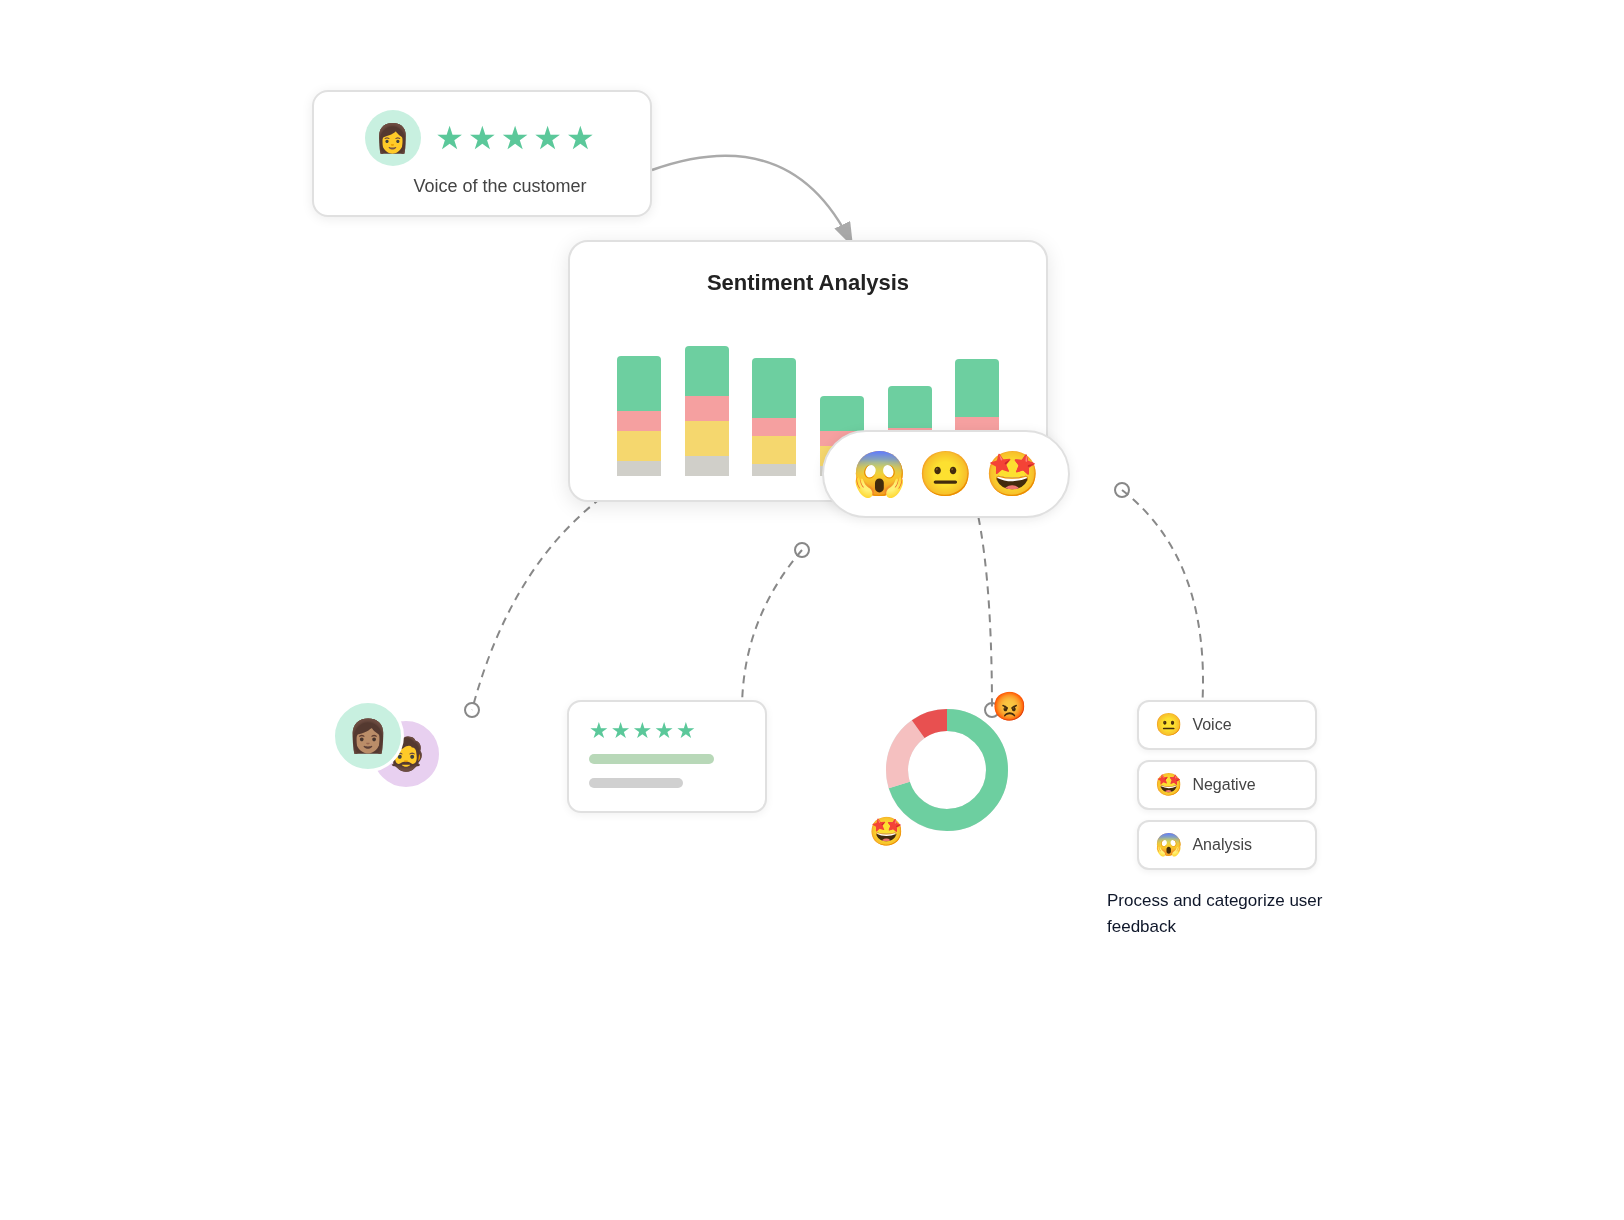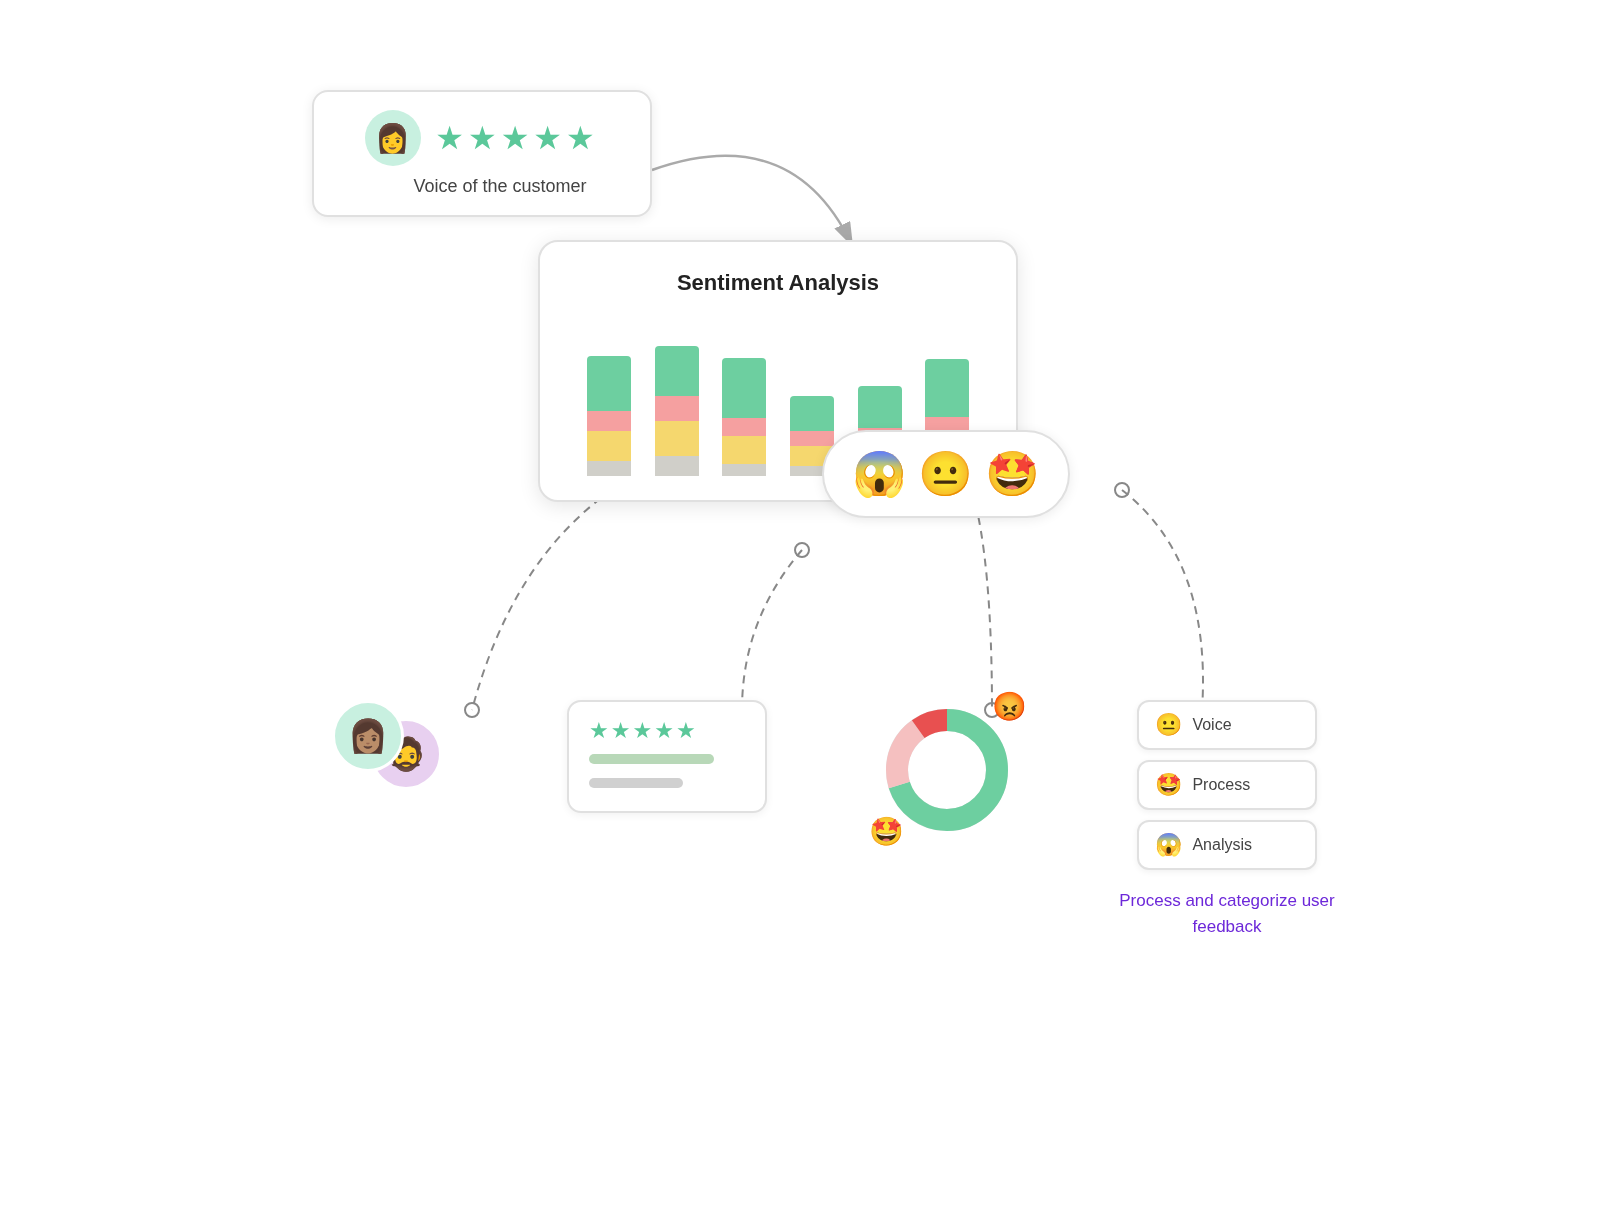--- a/index.html
+++ b/index.html
@@ -71,21 +71,21 @@
       font-size: 18px;
       color: #444;
       text-align: center;
       margin-left: 36px;
     }
 
     
     .sentiment-card {
       position: absolute;
       top: 180px;
-      left: 276px;
+      left: 306px;
       background: #fff;
       border: 2px solid #e0e0e0;
       border-radius: 20px;
       padding: 28px 32px 24px;
       box-shadow: 0 4px 20px rgba(0,0,0,0.1);
       width: 480px;
     }
     .sentiment-title {
       text-align: center;
       font-size: 22px;
@@ -259,22 +259,22 @@
     .connector-svg {
       position: absolute;
       top: 0; left: 0;
       width: 100%;
       height: 100%;
       pointer-events: none;
     }
 
     .process-text {
       font-size: 17px;
-      color: #6d28d9;
-      text-align: center;
+      color: #0f172a;
+      text-align: left;
       line-height: 1.5;
     }
   </style>
 </head>
 <body>
 
 <div class="main-container">
   <div class="diagram-area">
 
     <svg class="connector-svg" viewBox="0 0 1100 1100">
@@ -415,21 +415,21 @@
       </div>
 
       <div class="feature-item" style="width:240px">
         <div class="legend-container">
           <div class="legend-item">
             <span class="legend-emoji">😐</span>
             <span>Voice</span>
           </div>
           <div class="legend-item">
             <span class="legend-emoji">🤩</span>
-            <span>Process</span>
+            <span>Negative</span>
           </div>
           <div class="legend-item">
             <span class="legend-emoji">😱</span>
             <span>Analysis</span>
           </div>
         </div>
         <div class="process-text">Process and categorize user feedback</div>
       </div>
 
     </div>

